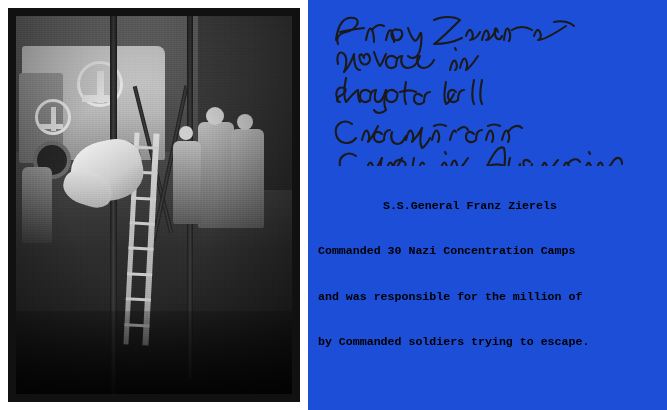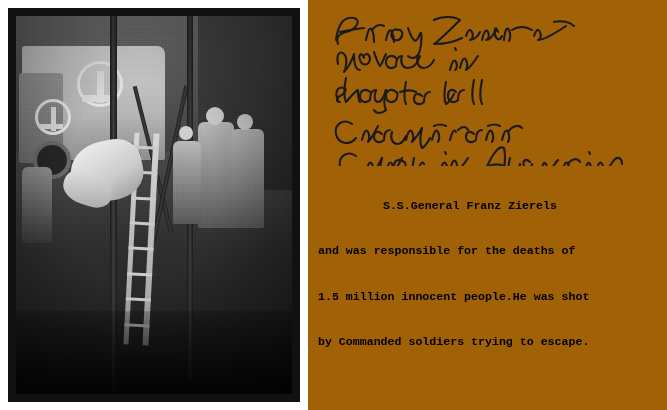--- a/index.html
+++ b/index.html
@@ -124,21 +124,21 @@
     background: linear-gradient(180deg, rgba(0,0,0,0.2), rgba(0,0,0,0.85));
   }
 
   
   #caption-panel {
     position: absolute;
     left: 308px;
     top: 0;
     width: 359px;
     height: 410px;
-    background: #a16207;
+    background: #1d4ed8;
   }
   #handwriting {
     position: absolute;
     left: 14px;
     top: 6px;
     width: 330px;
     height: 160px;
   }
   #handwriting svg { display: block; }
   #typed-block {
@@ -296,22 +296,22 @@
           <path d="M246 158 C250 152, 256 152, 258 156"></path>
           <path d="M262 168 C264 160, 266 154, 268 158 C270 162, 269 168, 268 170"></path>
           <path d="M267 146 L268 148"></path>
           <path d="M274 166 C276 158, 278 154, 280 158 C282 162, 281 166, 280 168 C284 166, 288 160, 292 154 C296 150, 300 152, 300 158"></path>
         </g>
       </svg>
     </div>
 
     <div id="typed-block">
       <span class="tl indent">    S.S.General Franz Zierels</span>
-      <span class="tl">and was responsible for the deaths of</span>
-      <span class="tl">1.5 million innocent people.He was shot</span>
+      <span class="tl">Commanded 30 Nazi Concentration Camps</span>
+      <span class="tl">and was responsible for the million of</span>
       <span class="tl">by Commanded soldiers trying to escape.</span>
       
       
       
       
       
       
       
     </div>
 

